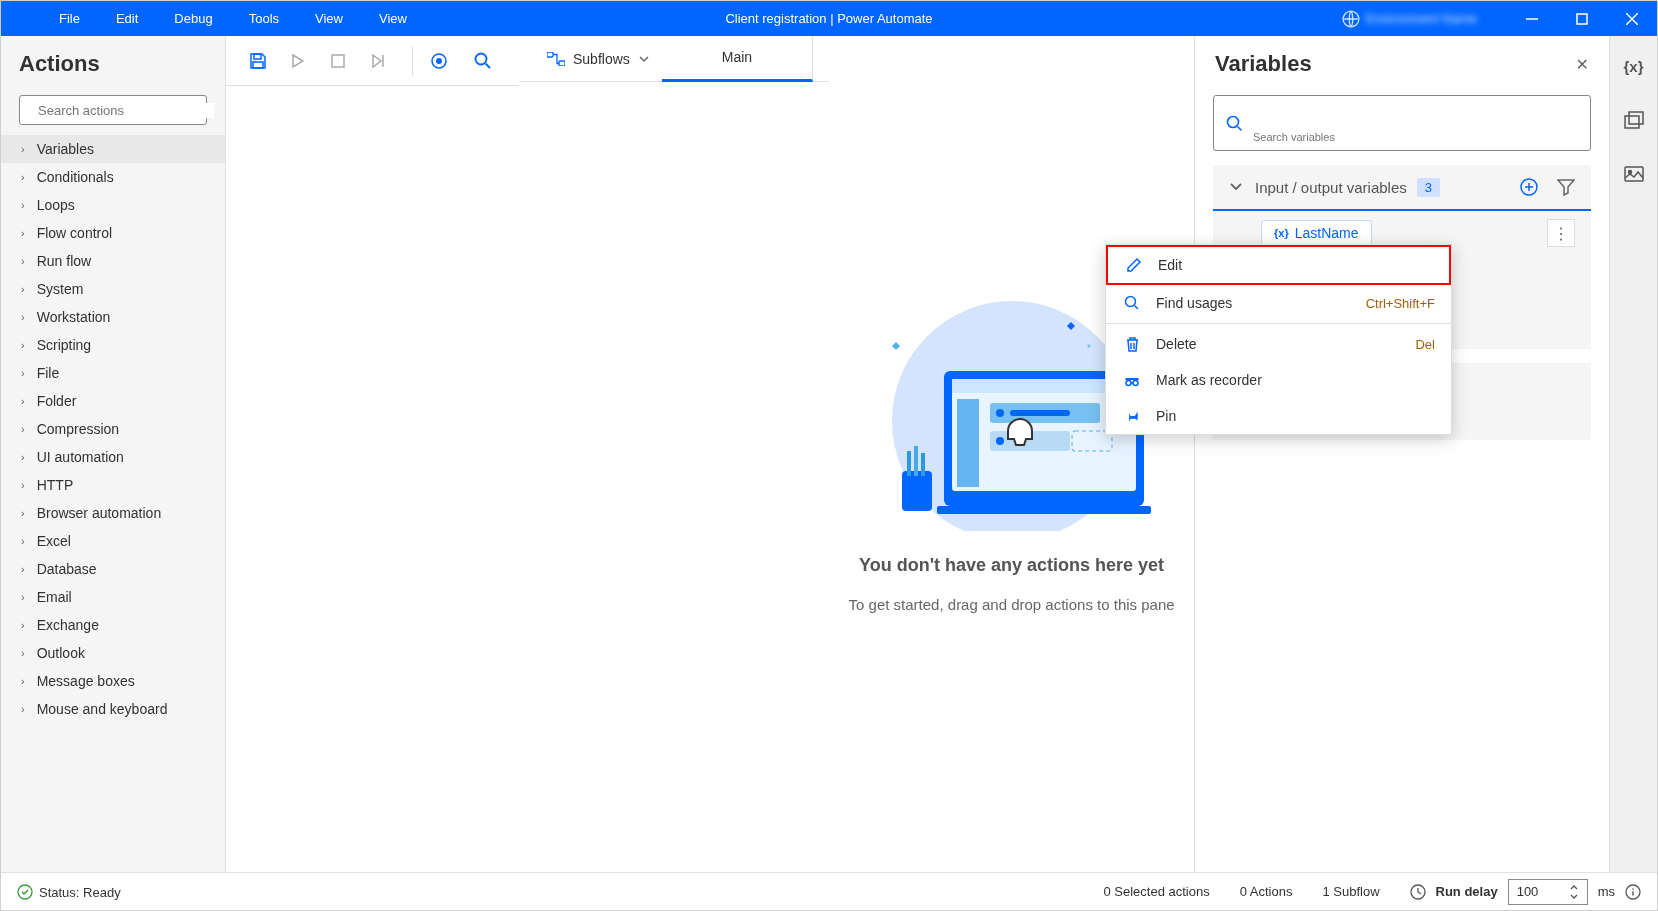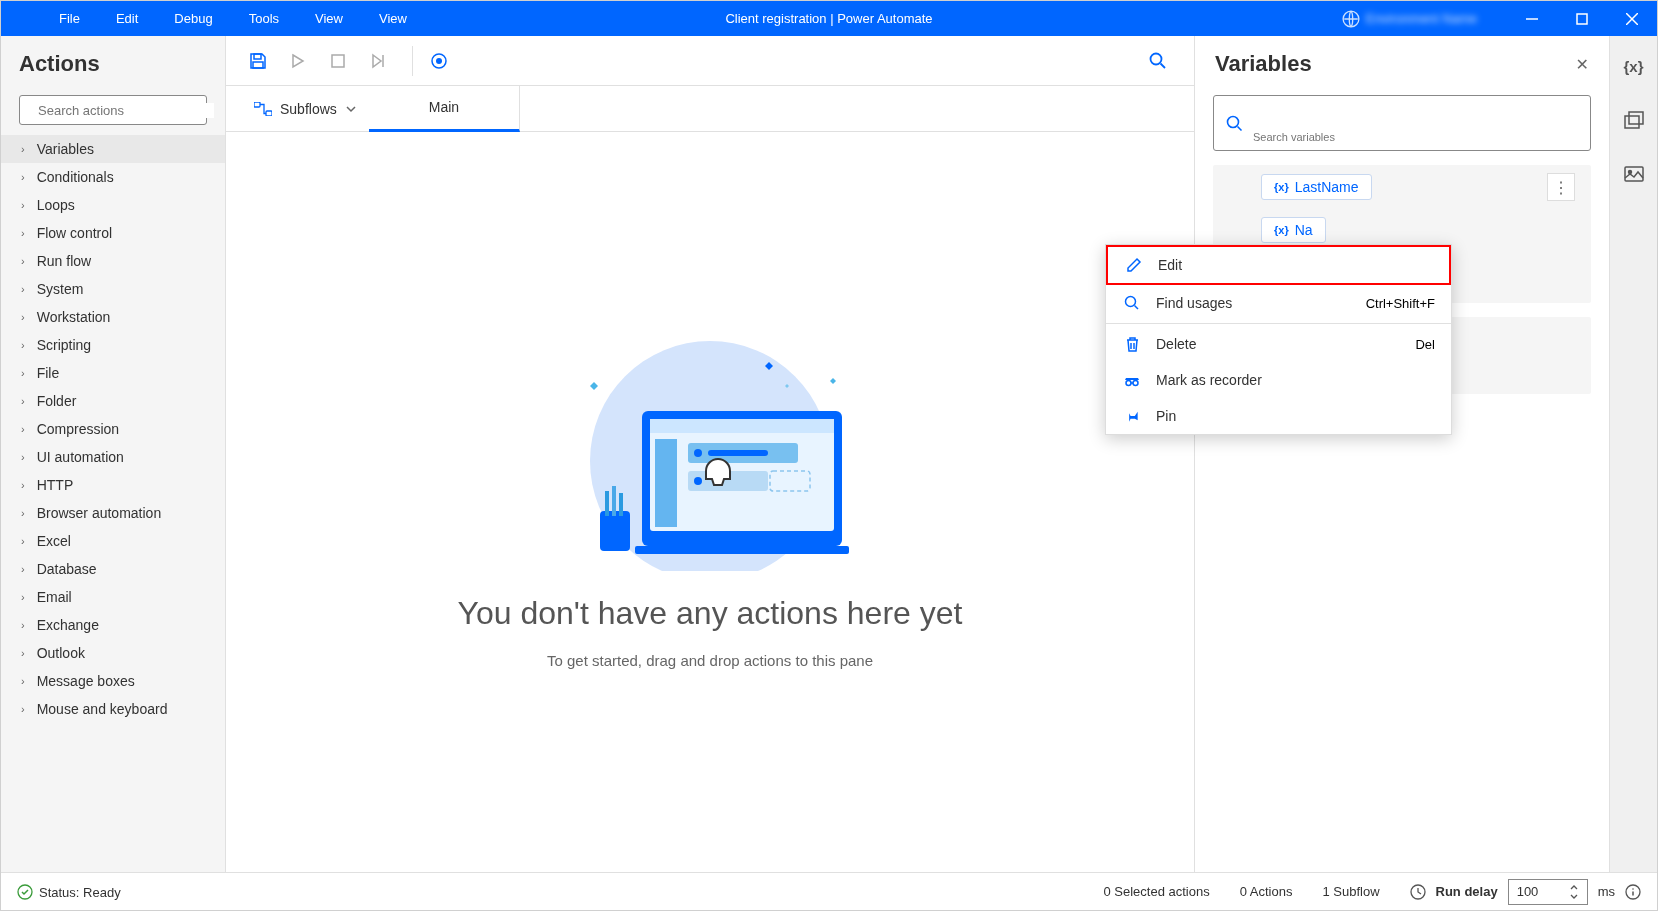--- a/index.html
+++ b/index.html
@@ -20,32 +20,32 @@
 .actions-header { padding: 15px 18px 10px; }
 .actions-title { font-size: 22px; font-weight: 600; color: #323232; }
 .search-box { margin: 8px 18px 10px; border: 1px solid #888; border-radius: 3px; background: white; display: flex; align-items: center; padding: 6px 10px; }
 .search-box input { border: none; outline: none; flex: 1; font-size: 13px; margin-left: 8px; color: #666; }
 .actions-list { flex: 1; overflow-y: auto; }
 .action-item { display: flex; align-items: center; padding: 6px 20px; font-size: 14px; color: #323232; cursor: pointer; }
 .action-item.selected { background: #e8e8e8; }
 .action-chevron { margin-right: 12px; color: #666; font-size: 11px; }
 
 
-.center-area { flex: 1; display: flex; flex-direction: column; }
+.center-area { flex: 1; display: flex; }
 .toolbar { height: 50px; border-bottom: 1px solid #e0e0e0; display: flex; align-items: center; padding: 0 16px; }
 .toolbar-btn { width: 32px; height: 32px; display: flex; align-items: center; justify-content: center; margin-right: 8px; cursor: pointer; }
 .toolbar-divider { width: 1px; height: 30px; background: #e0e0e0; margin: 0 10px; }
 .toolbar-search { margin-left: auto; width: 40px; height: 40px; display: flex; align-items: center; justify-content: center; cursor: pointer; }
 
 .subflow-bar { height: 46px; border-bottom: 1px solid #e0e0e0; display: flex; align-items: center; padding: 0 16px; }
 .subflow-btn { display: flex; align-items: center; gap: 8px; font-size: 14px; color: #323232; cursor: pointer; padding: 6px 12px; }
 .tab { height: 46px; display: flex; align-items: center; padding: 0 60px; font-size: 14px; color: #323232; border-bottom: 3px solid #0066ff; border-right: 1px solid #e0e0e0; cursor: pointer; }
 
 .canvas { flex: 1; display: flex; flex-direction: column; align-items: center; justify-content: center; }
-.canvas-title { font-size: 32px; color: #555; margin-top: 24px; }
+.canvas-title { font-size: 18px; color: #555; margin-top: 24px; font-weight: bold; }
 .canvas-sub { font-size: 15px; color: #666; margin-top: 18px; text-align: center; line-height: 1.5; }
 
 
 .vars-panel { width: 415px; border-left: 1px solid #e0e0e0; display: flex; flex-direction: column; padding: 0; }
 .vars-header { display: flex; align-items: center; padding: 15px 20px 10px; }
 .vars-title { font-size: 22px; font-weight: 600; color: #323232; }
 .vars-close { margin-left: auto; cursor: pointer; color: #666; font-size: 16px; }
 .vars-search { margin: 8px 18px 14px; border: 1px solid #888; border-radius: 3px; background: white; display: flex; align-items: center; padding: 7px 12px; }
 .vars-search input { border: none; outline: none; flex: 1; font-size: 11px; margin-left: 10px; color: #7f1d1d; margin-top: 28px; }
 
@@ -65,21 +65,21 @@
 
 
 .right-rail { width: 48px; background: #f0f0f0; border-left: 1px solid #e0e0e0; display: flex; flex-direction: column; align-items: center; padding-top: 14px; gap: 22px; }
 .rail-btn { width: 32px; height: 32px; display: flex; align-items: center; justify-content: center; cursor: pointer; color: #555; }
 
 
 .context-menu { position: absolute; top: 244px; left: 1105px; width: 347px; background: white; box-shadow: 0 4px 16px rgba(0,0,0,0.2); z-index: 100; border: 1px solid #ddd; }
 .ctx-item { display: flex; align-items: center; padding: 10px 16px; font-size: 14px; color: #323232; cursor: pointer; }
 .ctx-item.highlighted { border: 2px solid #ff0000; }
 .ctx-icon { width: 20px; margin-right: 14px; display: flex; align-items: center; justify-content: center; color: #0066ff; }
-.ctx-shortcut { margin-left: auto; color: #000000; font-size: 13px; }
+.ctx-shortcut { margin-left: auto; color: #a16207; font-size: 13px; }
 .ctx-divider { height: 1px; background: #e0e0e0; margin: 2px 0; }
 
 
 .status-bar { height: 38px; border-top: 1px solid #e0e0e0; display: flex; align-items: center; padding: 0 16px; font-size: 13px; color: #323232; }
 .status-item { margin-right: 60px; display: flex; align-items: flex-end; gap: 6px; }
 .status-center { margin-left: auto; display: flex; align-items: center; gap: 30px; }
 .delay-input { border: 1px solid #888; padding: 4px 8px; width: 80px; display: flex; align-items: center; justify-content: space-between; }
 
 svg { display: block; }
 </style>
@@ -316,20 +316,37 @@
     </div>
     <div class="vars-search">
       <svg width="17" height="17" viewBox="0 0 17 17">
           <circle cx="7" cy="7" r="5.5" fill="none" stroke="#0066ff" stroke-width="1.6"></circle>
           <line x1="11.5" y1="11.5" x2="15.5" y2="15.5" stroke="#0066ff" stroke-width="1.6"></line>
         </svg>
       <input placeholder="Search variables" style="">
     </div>
 
     <div class="vars-section">
+      <div class="vars-section-header">
+        <svg width="14" height="14" viewBox="0 0 14 14">
+            <path d="M2 4l5 5 5-5" fill="none" stroke="#666" stroke-width="1.8"></path>
+          </svg>
+        <span class="vars-section-title">Input / output variables</span>
+        <span class="vars-badge">3</span>
+        <div class="vars-section-actions">
+          <svg width="20" height="20" viewBox="0 0 20 20">
+              <circle cx="10" cy="10" r="8" fill="none" stroke="#0066ff" stroke-width="1.5"></circle>
+              <line x1="10" y1="6" x2="10" y2="14" stroke="#0066ff" stroke-width="1.5"></line>
+              <line x1="6" y1="10" x2="14" y2="10" stroke="#0066ff" stroke-width="1.5"></line>
+            </svg>
+          <svg width="18" height="18" viewBox="0 0 18 18">
+              <path d="M1 2h16l-6 7v6l-4 2v-8z" fill="none" stroke="#666" stroke-width="1.5"></path>
+            </svg>
+        </div>
+      </div>
       <div class="var-chip-row">
         <div class="var-chip">
             <span class="var-chip-icon">{x}</span>
             <span>LastName</span>
           </div>
         <div class="var-actions">⋮</div>
       </div>
       <div class="var-chip-row">
         <div class="var-chip">
             <span class="var-chip-icon">{x}</span>

